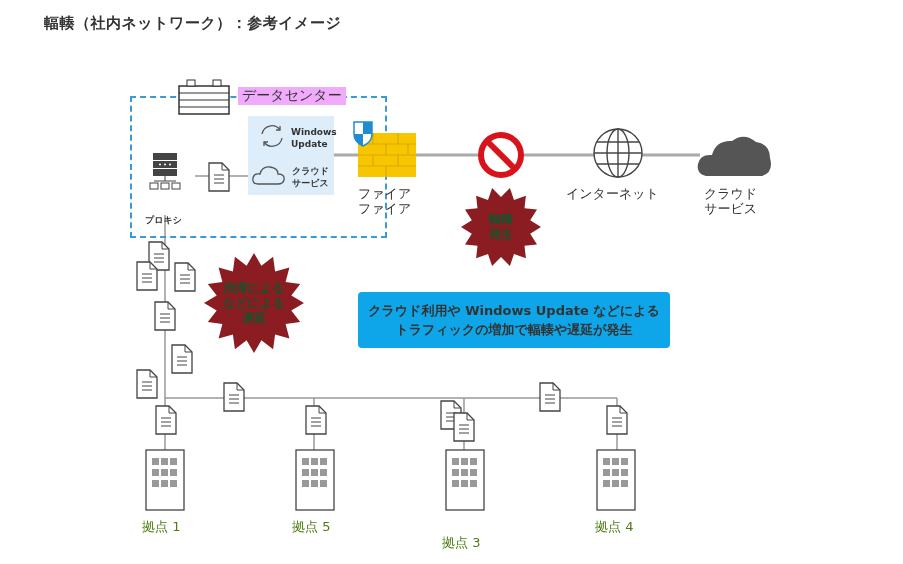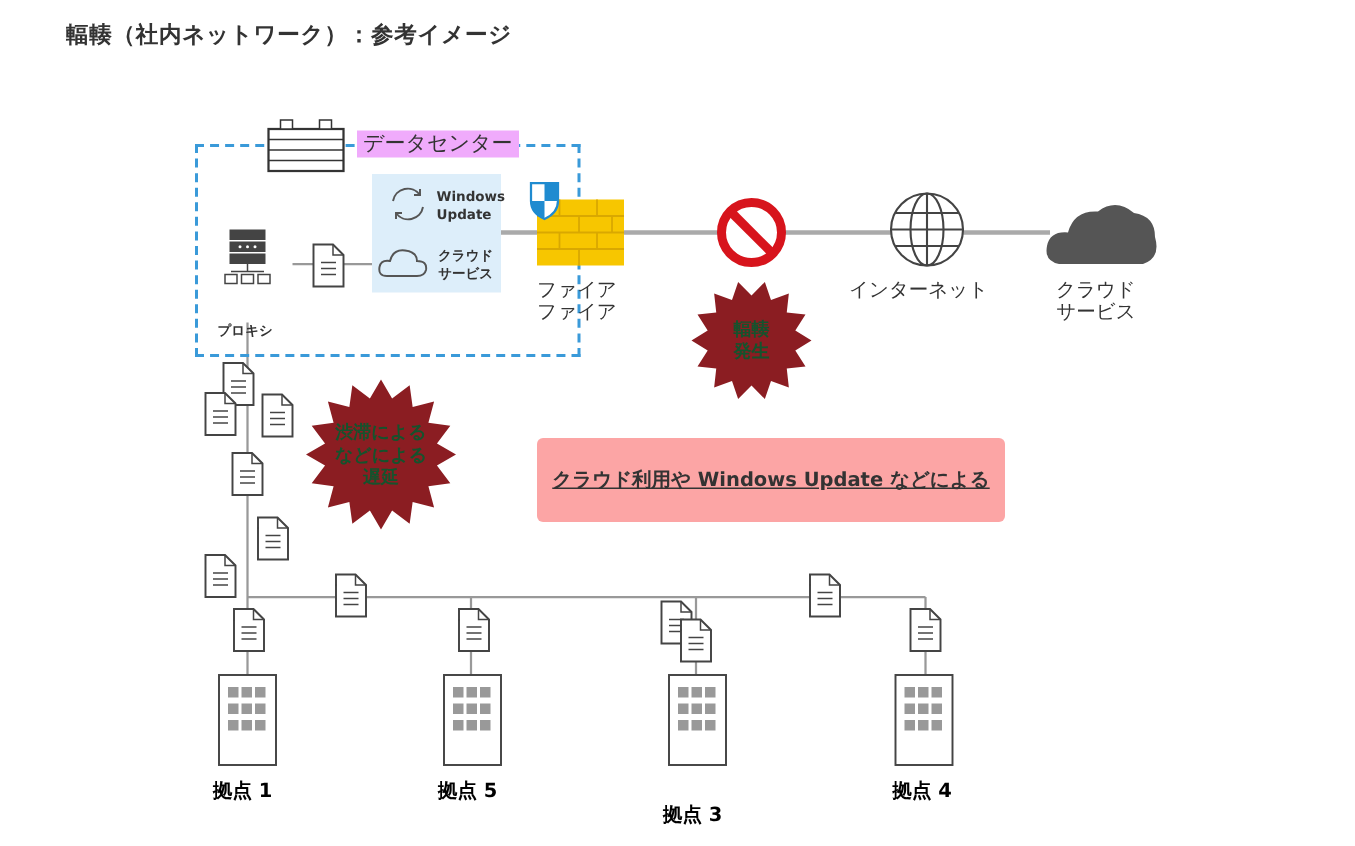--- a/index.html
+++ b/index.html
@@ -4,23 +4,23 @@
 <style>
   html,body{margin:0;padding:0;background:#fff;}
   body{width:903px;height:564px;position:relative;overflow:hidden;font-family:"DejaVu Sans",sans-serif;color:#333;}
   .abs{position:absolute;}
   .title{left:22px;top:14px;font-size:15px;font-weight:bold;color:#333;letter-spacing:0.5px;padding-left:22px;}
   .lbl{font-size:13px;color:#333;text-align:center;line-height:15px;white-space:nowrap;}
   .small{font-size:9px;color:#333;}
   .dc-box{left:130px;top:96px;width:257px;height:142px;border:2px dashed #3a9ad9;box-sizing:border-box;}
   .dc-label{left:238px;top:87px;background:#f0abfc;padding:0 4px;font-size:14px;}
   .ws-panel{left:248px;top:116px;width:86px;height:79px;background:#ddeefa;}
-  .callout{left:358px;top:292px;width:312px;height:56px;background:#fca5a5;border-radius:4px;font-size:13px;font-weight:bold;color:#333;text-align:center;display:flex;flex-direction:column;justify-content:center;line-height:19px;text-decoration:underline;}
+  .callout{left:358px;top:292px;width:312px;height:56px;background:#0ea5e9;border-radius:4px;font-size:13px;font-weight:bold;color:#333;text-align:center;display:flex;flex-direction:column;justify-content:center;line-height:19px;}
   .burst-text{font-size:12px;font-weight:bold;color:#14532d;text-align:center;line-height:15px;}
-  .site-label{font-size:13px;font-weight:bold;color:#000000;white-space:nowrap;}
+  .site-label{font-size:13px;font-weight:normal;color:#4d7c0f;white-space:nowrap;}
   svg{position:absolute;left:0;top:0;}
 </style>
 </head>
 <body>
 
 <div class="abs title">輻輳（社内ネットワーク）：参考イメージ</div>
 
 <svg width="903" height="564">
 
   <line x1="334" y1="155" x2="700" y2="155" stroke="#aaa" stroke-width="3"></line>
@@ -280,18 +280,19 @@
 
 <div class="abs lbl" style="left:358px;top:186px;text-align:center;"><span>ファイア</span><br><span>ファイア</span></div>
 <div class="abs lbl" style="left:566px;top:186px;">インターネット</div>
 <div class="abs lbl" style="left:704px;top:186px;"><span>クラウド</span><br><span>サービス</span></div>
 
 <div class="abs burst-text" style="left:481px;top:212px;width:40px;"><span>輻輳</span><br><span>発生</span></div>
 <div class="abs burst-text" style="left:214px;top:281px;width:80px;"><span>渋滞による</span><br><span>などによる</span><br><span>遅延</span></div>
 
 <div class="abs callout">
   <div>クラウド利用や Windows Update などによる</div>
+  <div>トラフィックの増加で輻輳や遅延が発生</div>
 </div>
 
 <div class="abs site-label" style="left:142px;top:518px;">拠点 1</div>
 <div class="abs site-label" style="left:292px;top:518px;">拠点 5</div>
 <div class="abs site-label" style="left:442px;top:534px;">拠点 3</div>
 <div class="abs site-label" style="left:595px;top:518px;">拠点 4</div>
 
 </body></html>

